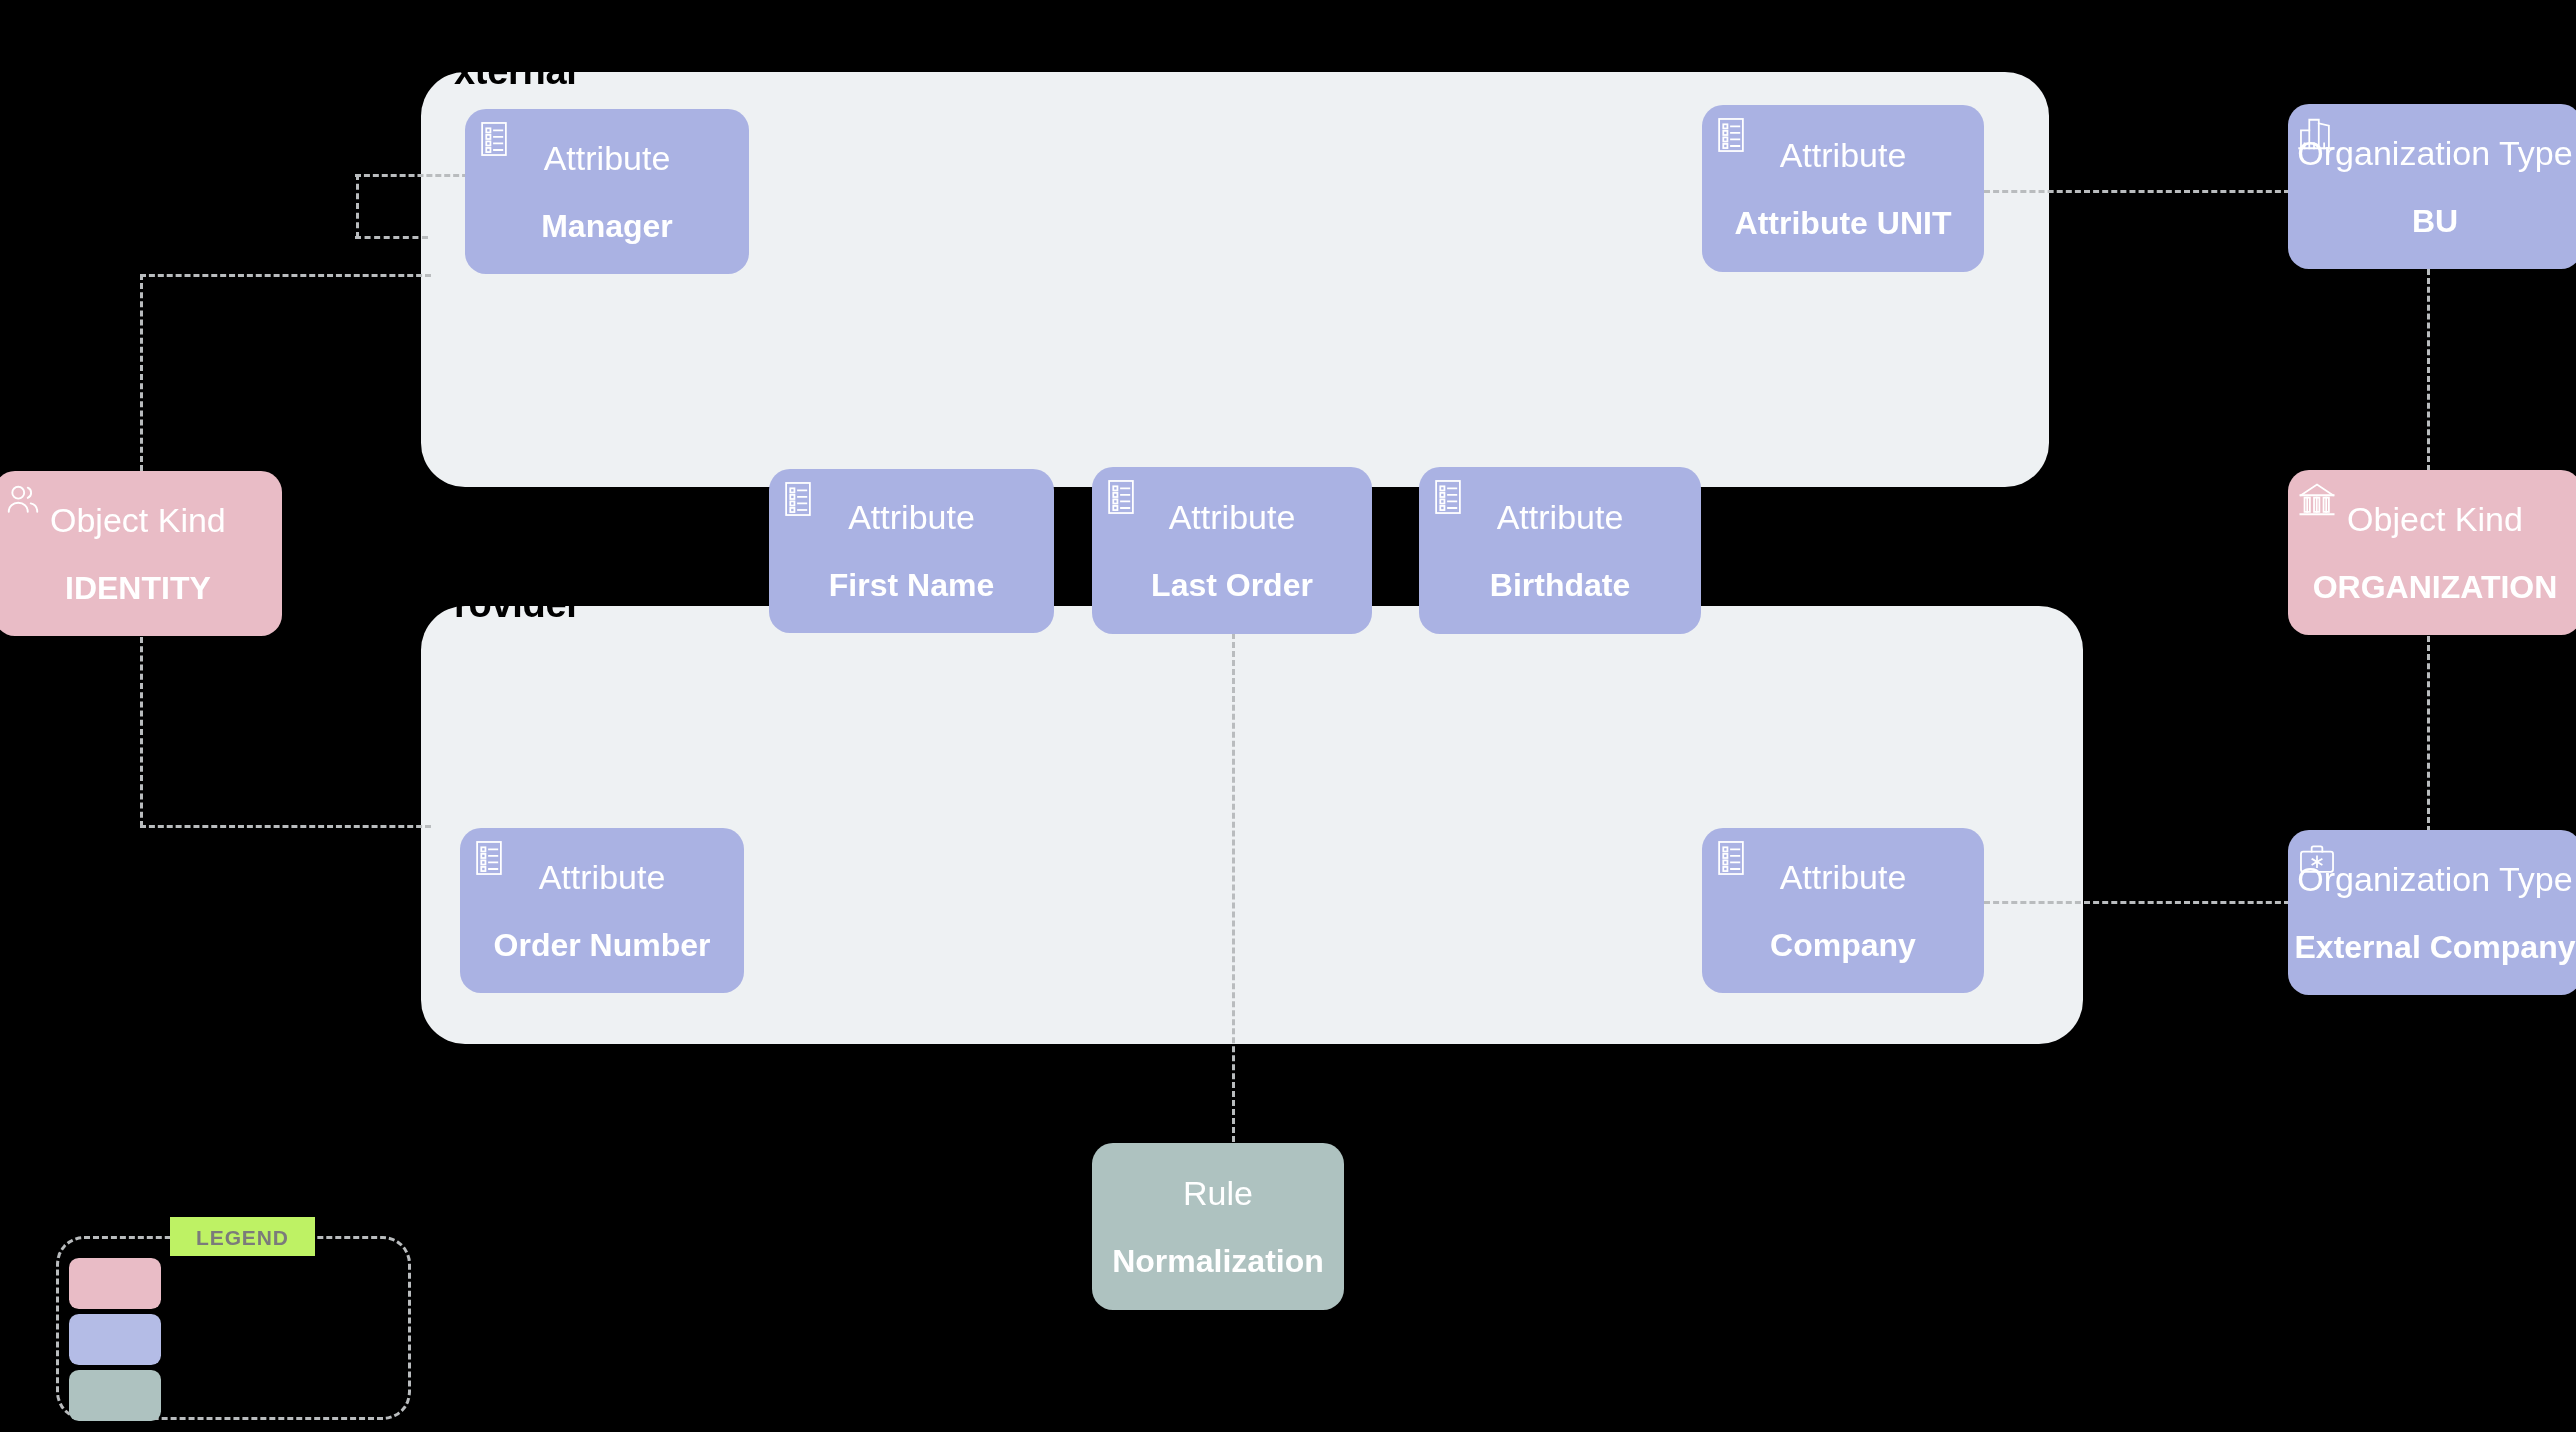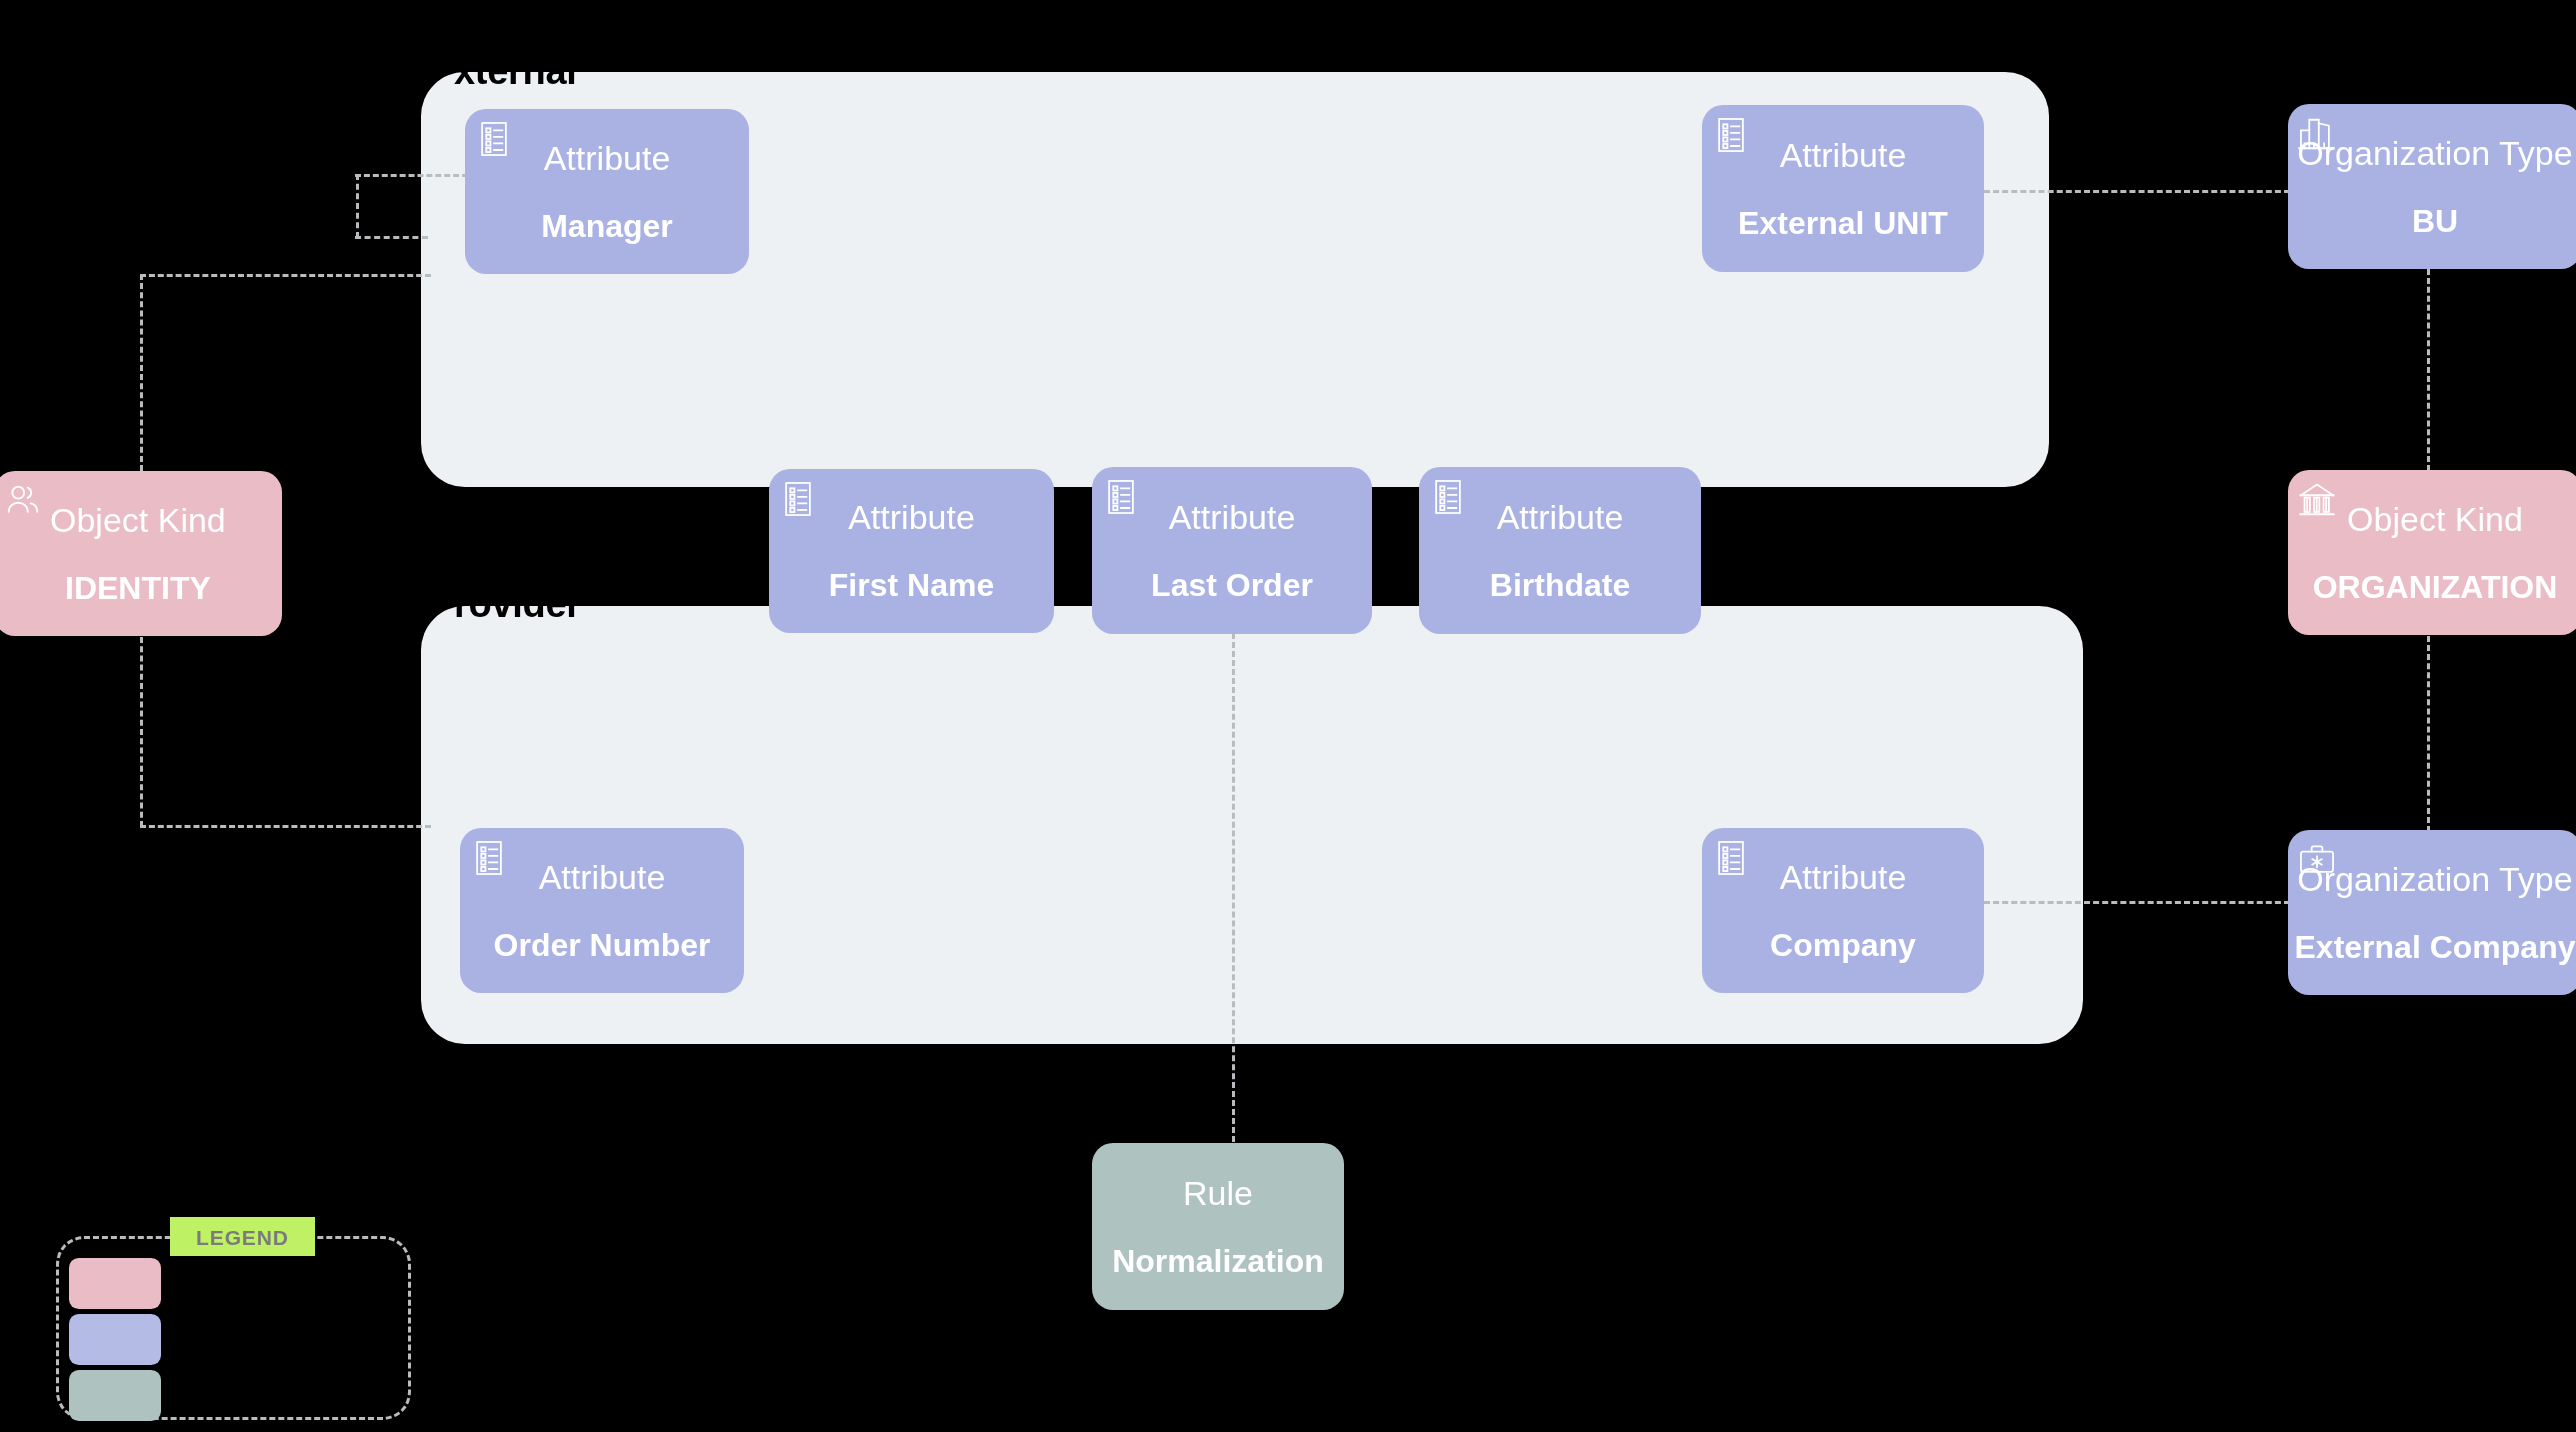--- a/index.html
+++ b/index.html
@@ -196,21 +196,21 @@
           <line x1="32" y1="17.5" x2="46" y2="17.5"></line>
         <rect x="19" y="25" width="7" height="7"></rect>
           <line x1="32" y1="28.5" x2="46" y2="28.5"></line>
         <rect x="19" y="36" width="7" height="7"></rect>
           <line x1="32" y1="39.5" x2="46" y2="39.5"></line>
         <rect x="19" y="47" width="7" height="7"></rect>
           <line x1="32" y1="50.5" x2="46" y2="50.5"></line>
       </svg>
     </span>
     <div class="n-type">Attribute</div>
-    <div class="n-name">External UNIT</div>
+    <div class="n-name">Attribute UNIT</div>
   </div>
 
   <div class="node node-attr" id="attribute-first-name" style="left: 769px; top: 469px; width: 285px; height: 164px; background: rgb(170, 178, 227);">
     <span class="node-icon">
       <svg viewBox="0 0 64 64" fill="none" stroke="#ffffff" stroke-width="3" stroke-linecap="square">
         <rect x="12" y="5" width="40" height="54"></rect>
         <rect x="19" y="14" width="7" height="7"></rect>
           <line x1="32" y1="17.5" x2="46" y2="17.5"></line>
         <rect x="19" y="25" width="7" height="7"></rect>
           <line x1="32" y1="28.5" x2="46" y2="28.5"></line>

